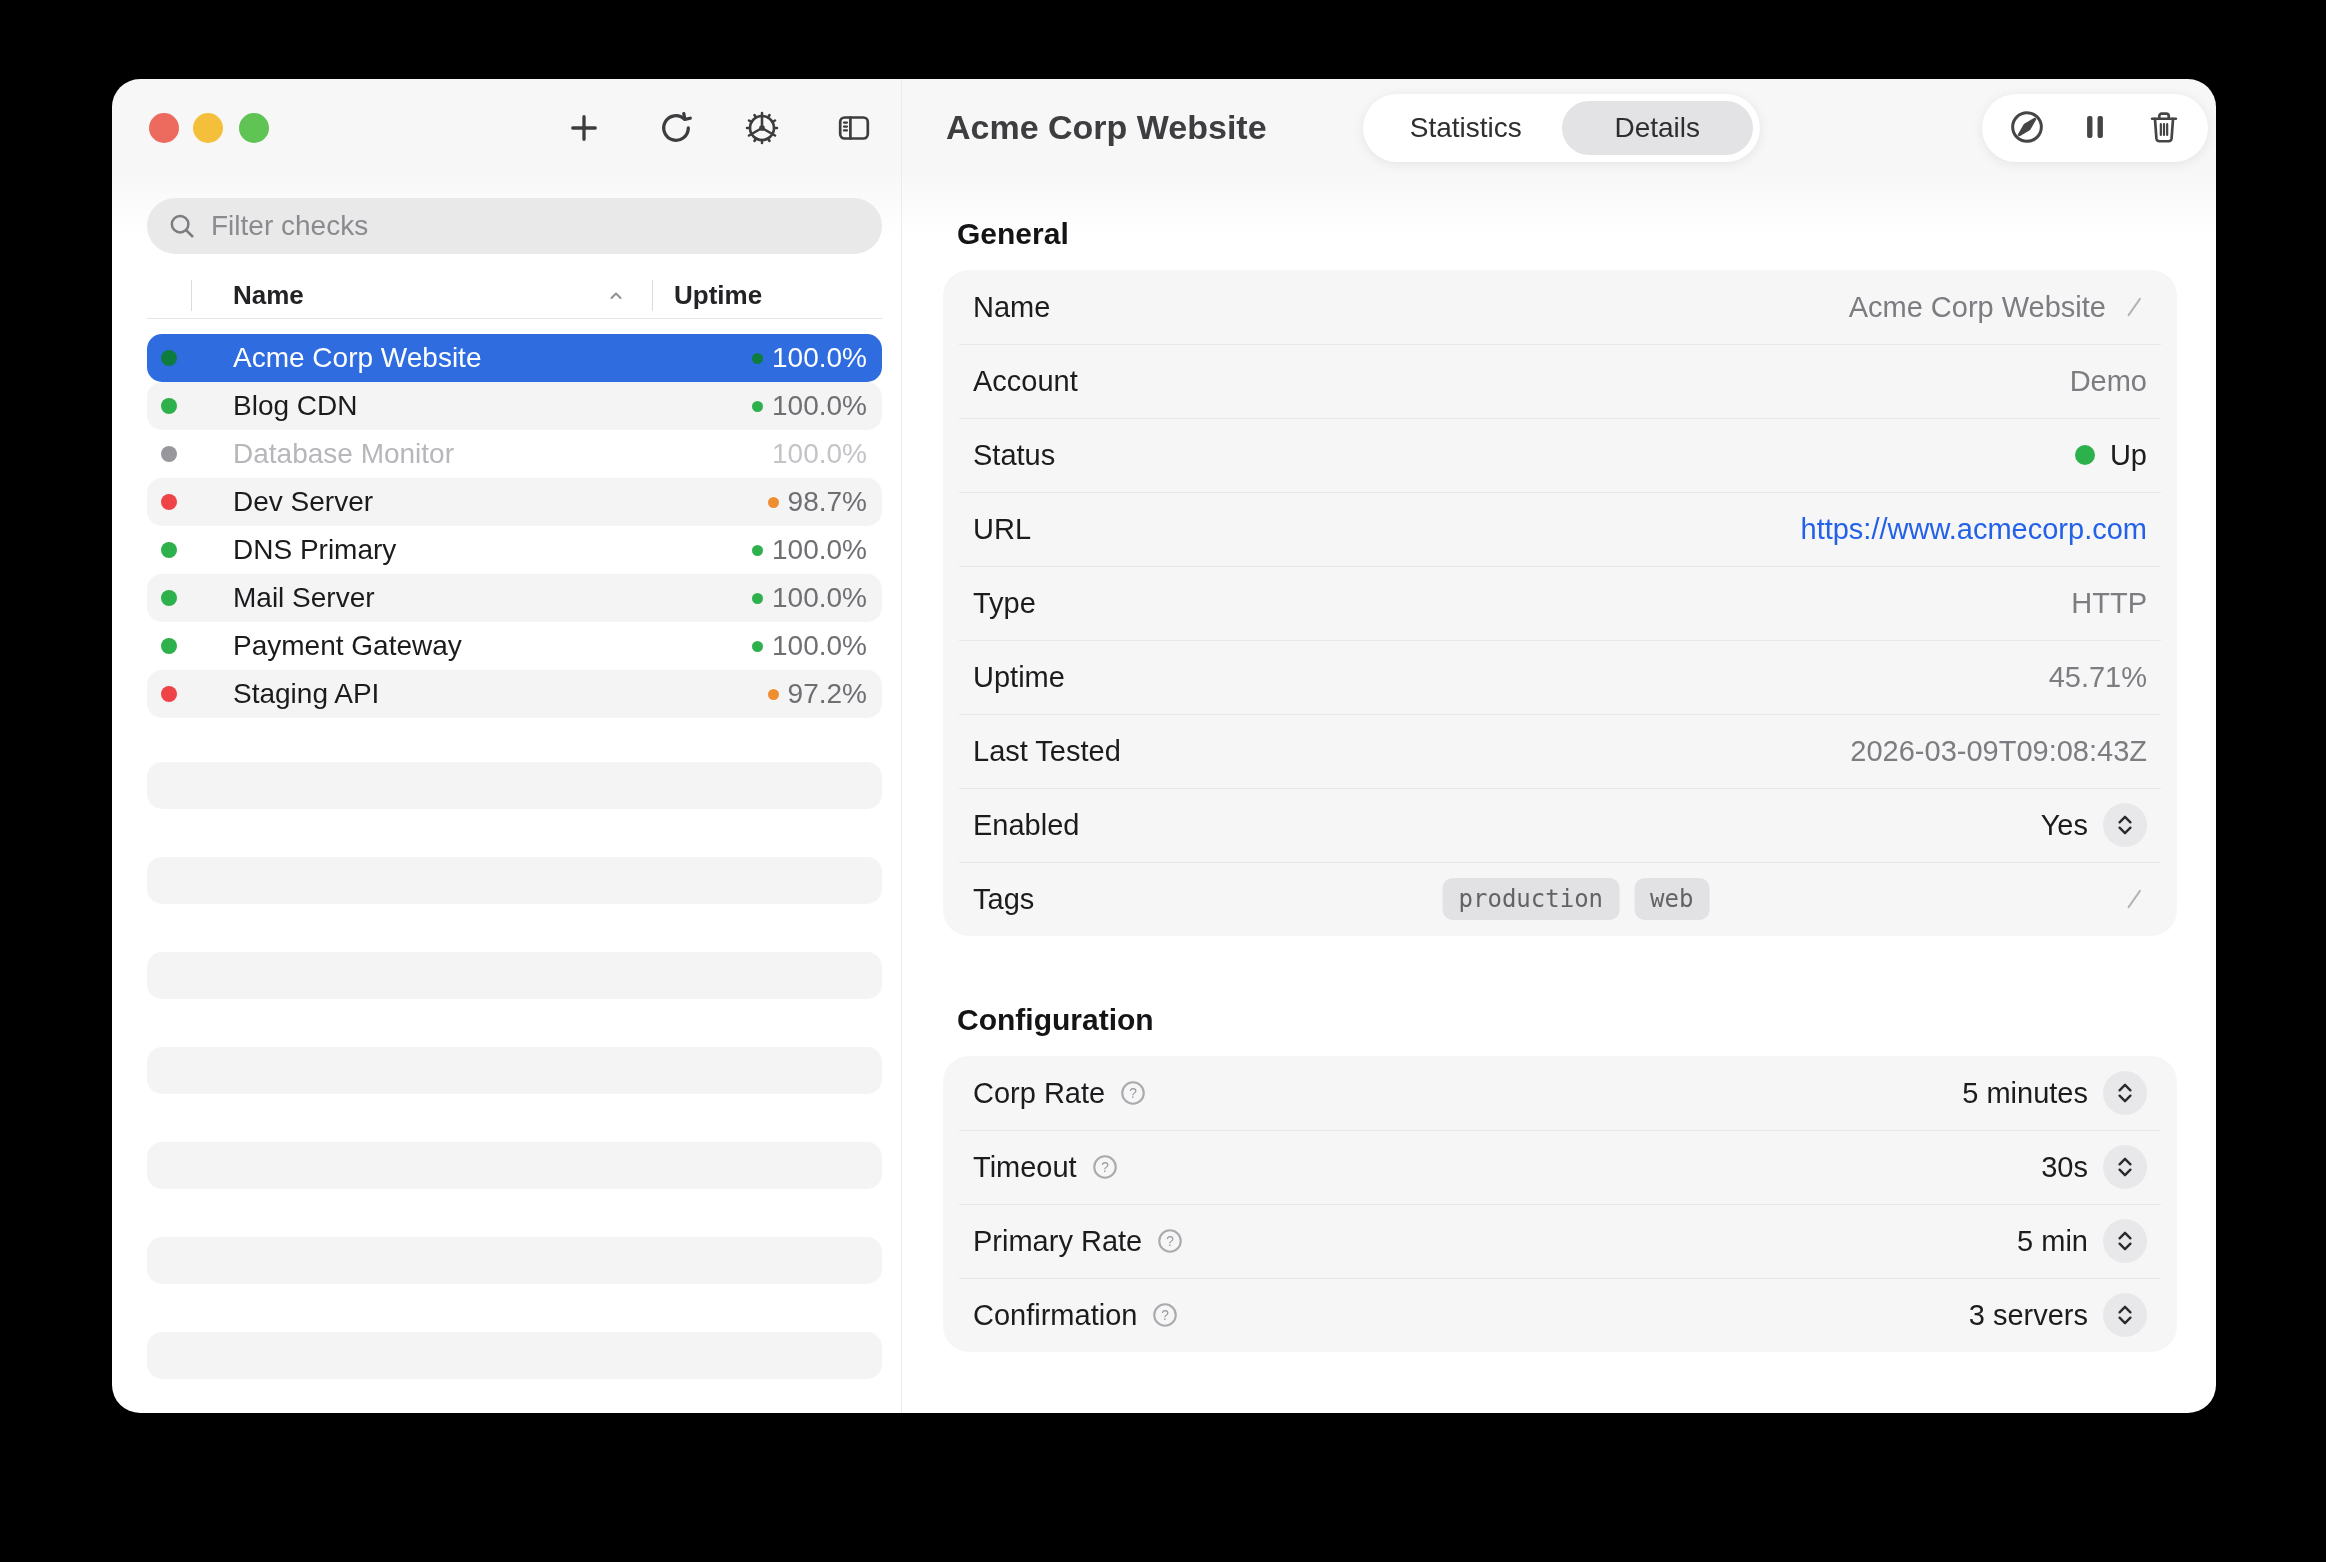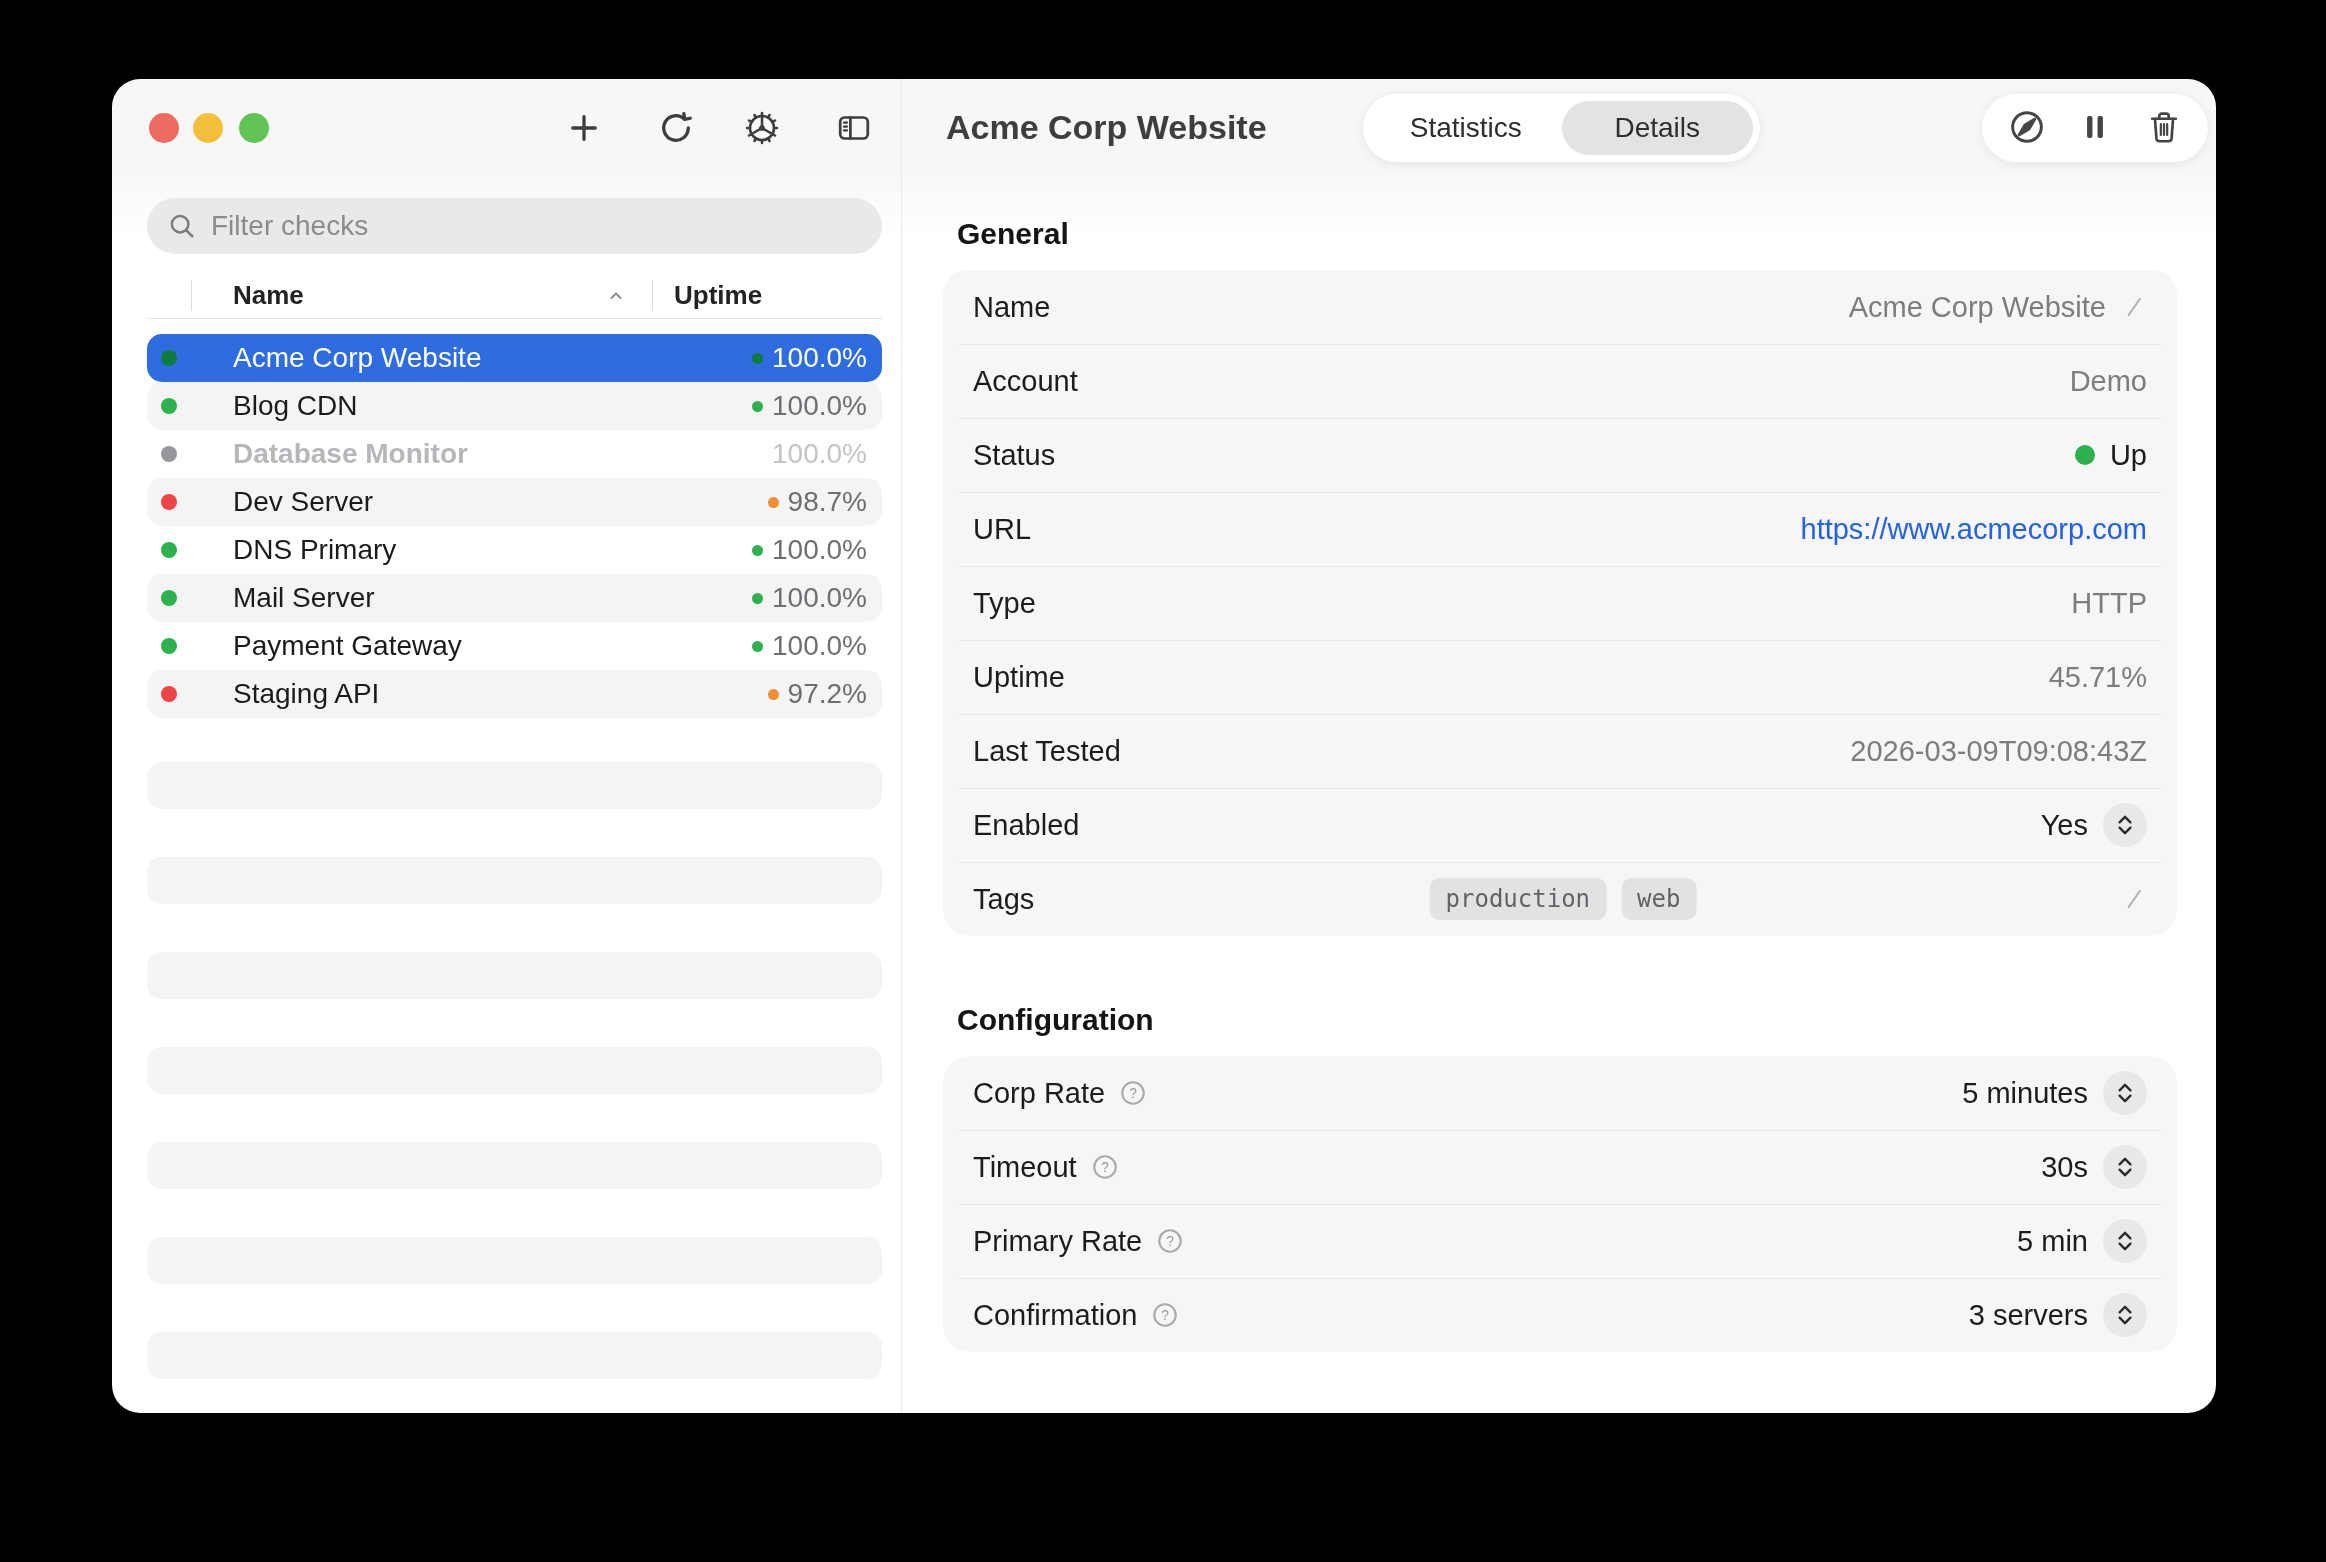--- a/index.html
+++ b/index.html
@@ -21,21 +21,21 @@
   .cols .vl{position:absolute;top:7px;height:31px;width:1px;background:#dcdcde}
   .col-name{position:absolute;left:86px;line-height:45px}
   .col-uptime{position:absolute;left:527px;line-height:45px}
   .sorticon{position:absolute;left:457px;top:11px}
   .checks{position:absolute;left:35px;top:255px;width:735px}
   .crow{position:relative;height:48px;border-radius:15px;display:flex;align-items:center;font-size:28px}
   .crow.alt{background:#f4f4f5}
   .cdot{position:absolute;left:14px;top:16px;width:16px;height:16px;border-radius:50%}
   .cname{margin-left:86px;font-weight:500;color:#1b1b1d;white-space:nowrap}
   .crow.selected .cname{color:#fff}
-  .crow.disabled .cname{color:#b6b6bb;font-weight:700}
+  .crow.disabled .cname{color:#b6b6bb;font-weight:400}
   .cright{margin-left:auto;margin-right:15px;display:flex;align-items:center;gap:9px;color:#6e6e73}
   .crow.selected .cright{color:#fff}
   .crow.disabled .cright{color:#c4c4c8}
   .udot{width:11px;height:11px;border-radius:50%}
   .stripe{position:absolute;left:35px;width:735px;height:47px;border-radius:15px;background:#f4f4f5}
   
   .main{position:absolute;left:790px;top:0;width:1314px;height:100%}
   .mtitle{position:absolute;left:44px;top:0;height:97px;display:flex;align-items:center;font-size:34px;font-weight:600;color:#3e3e41}
   .tabs{position:absolute;left:461px;top:15px;width:397px;height:68px;border-radius:35px;background:#fff;
     box-shadow:0 2px 12px rgba(0,0,0,.08);display:flex;align-items:center;padding:7px;box-sizing:border-box}
@@ -49,21 +49,21 @@
   .sheading.second{margin-top:64px}
   .card{background:#f6f6f7;border-radius:26px;overflow:hidden}
   .drow{position:relative;height:74px;display:flex;align-items:center;padding:0 30px;font-size:29px}
   .drow:not(:first-child)::before{content:"";position:absolute;left:16px;right:16px;top:0;height:1px;background:#e8e8ea}
   .dlabel{color:#1c1c1e;display:flex;align-items:center;gap:13px}
   .dvalue{margin-left:auto;display:flex;align-items:center;gap:15px;color:#7c7c81}
   .vtext.dark{color:#1c1c1e}
   .vtext.link{color:#2361e8}
   .sdot{width:20px;height:20px;border-radius:50%}
   .stepper{width:44px;height:44px;border-radius:50%;background:#e8e8ea;border:none;display:flex;align-items:center;justify-content:center;padding:0}
-  .tagsrow .dvalue{position:absolute;left:50%;transform:translateX(-50%);margin:3px}
+  .tagsrow .dvalue{position:absolute;left:50%;transform:translateX(-50%);margin:16px}
   .tag{background:#e2e2e4;border-radius:10px;padding:7px 16px;font-family:"DejaVu Sans Mono",monospace;font-size:24px;color:#636366}
   .edit-abs{position:absolute;right:30px;display:flex;align-items:center}
   button{cursor:default}
 </style>
 </head>
 <body>
 
 <div class="window">
 
   <div class="sidebar">

